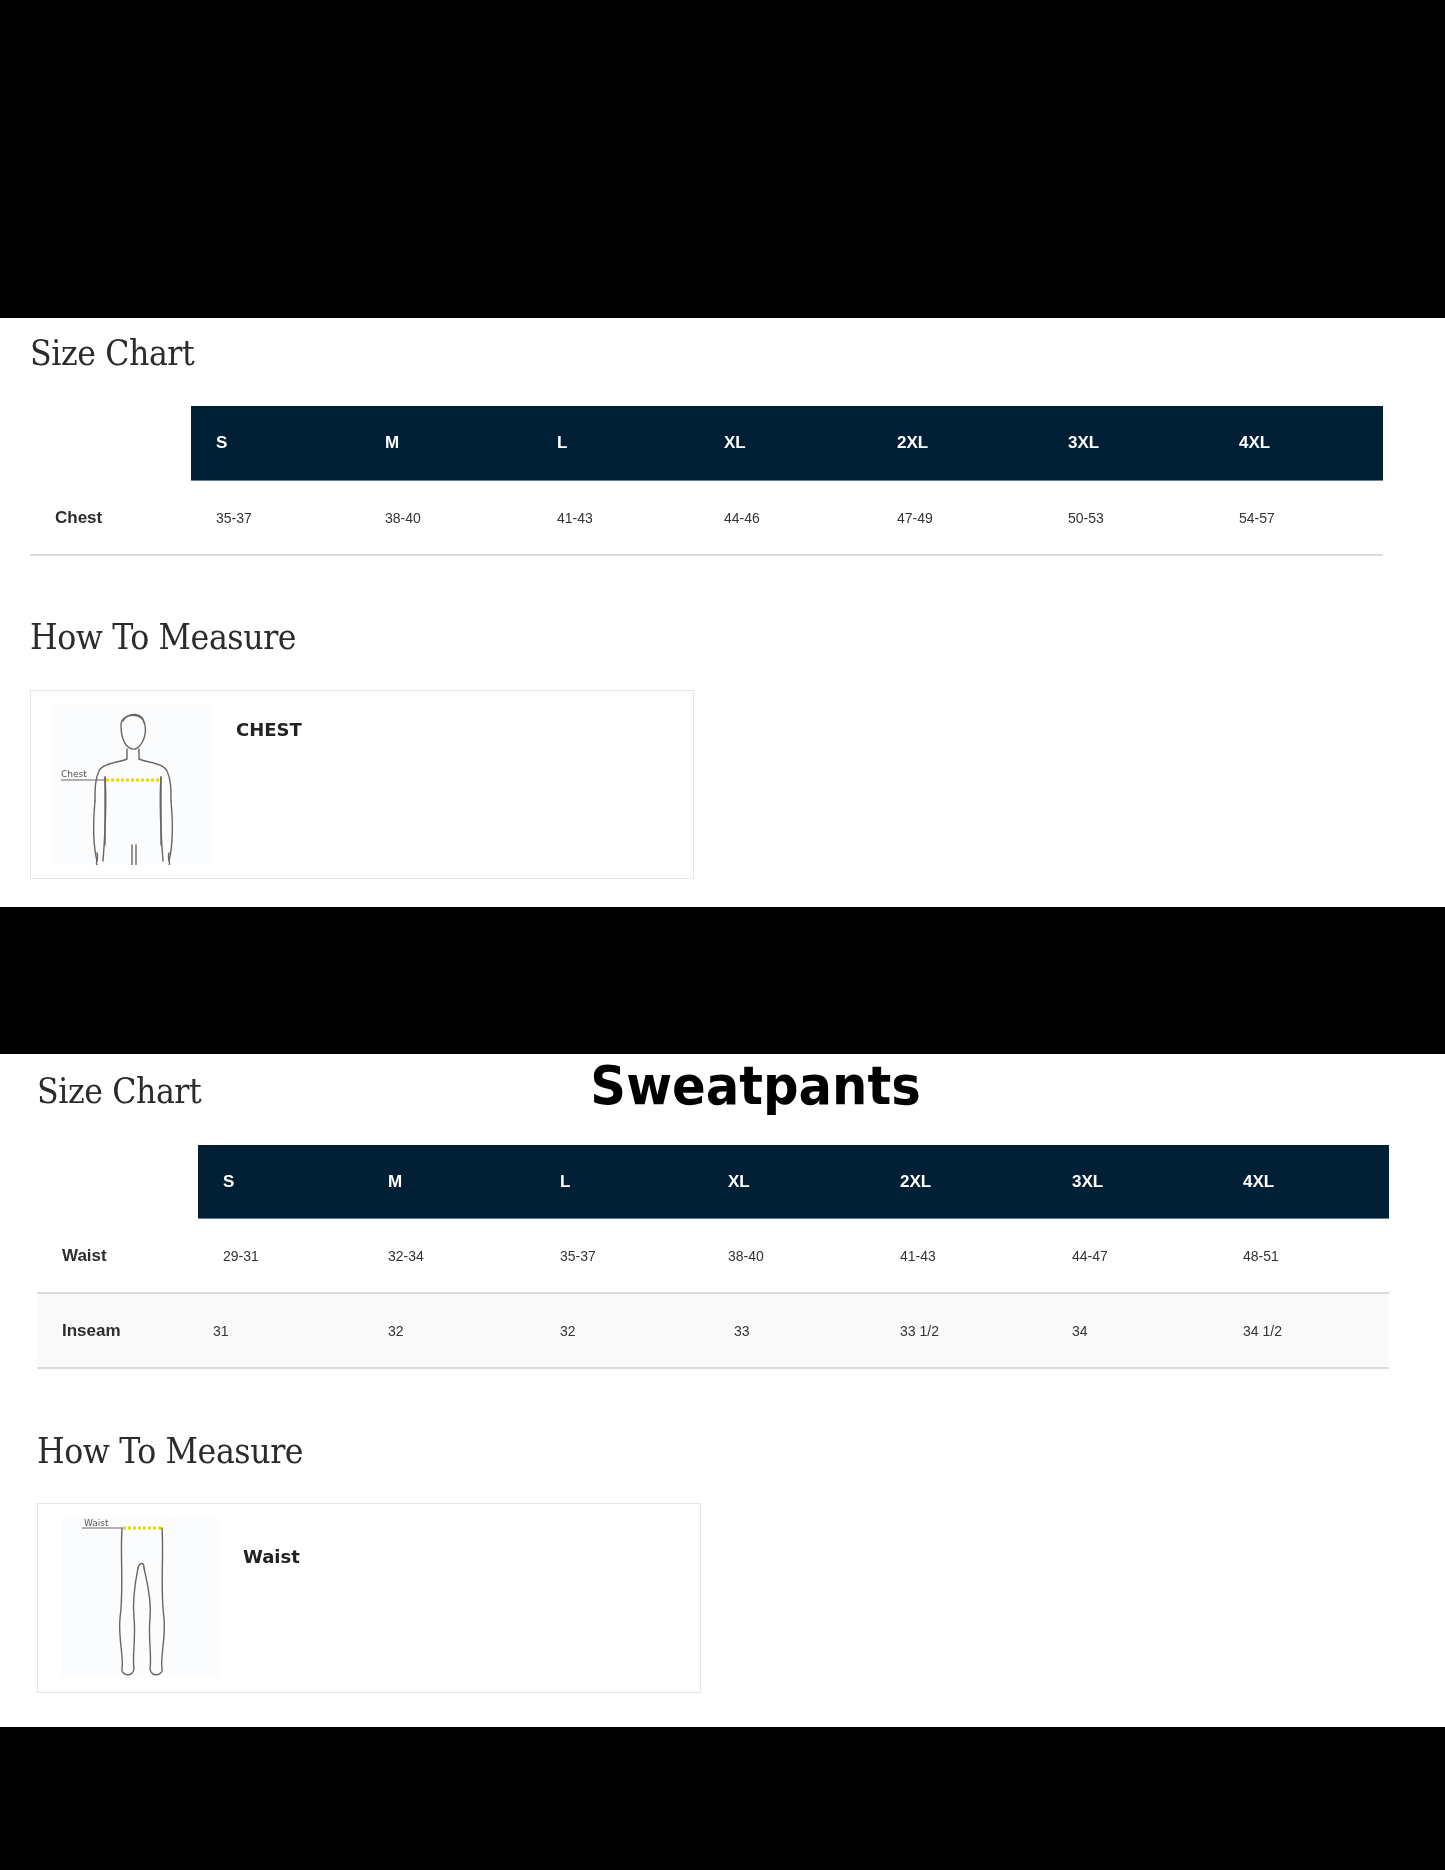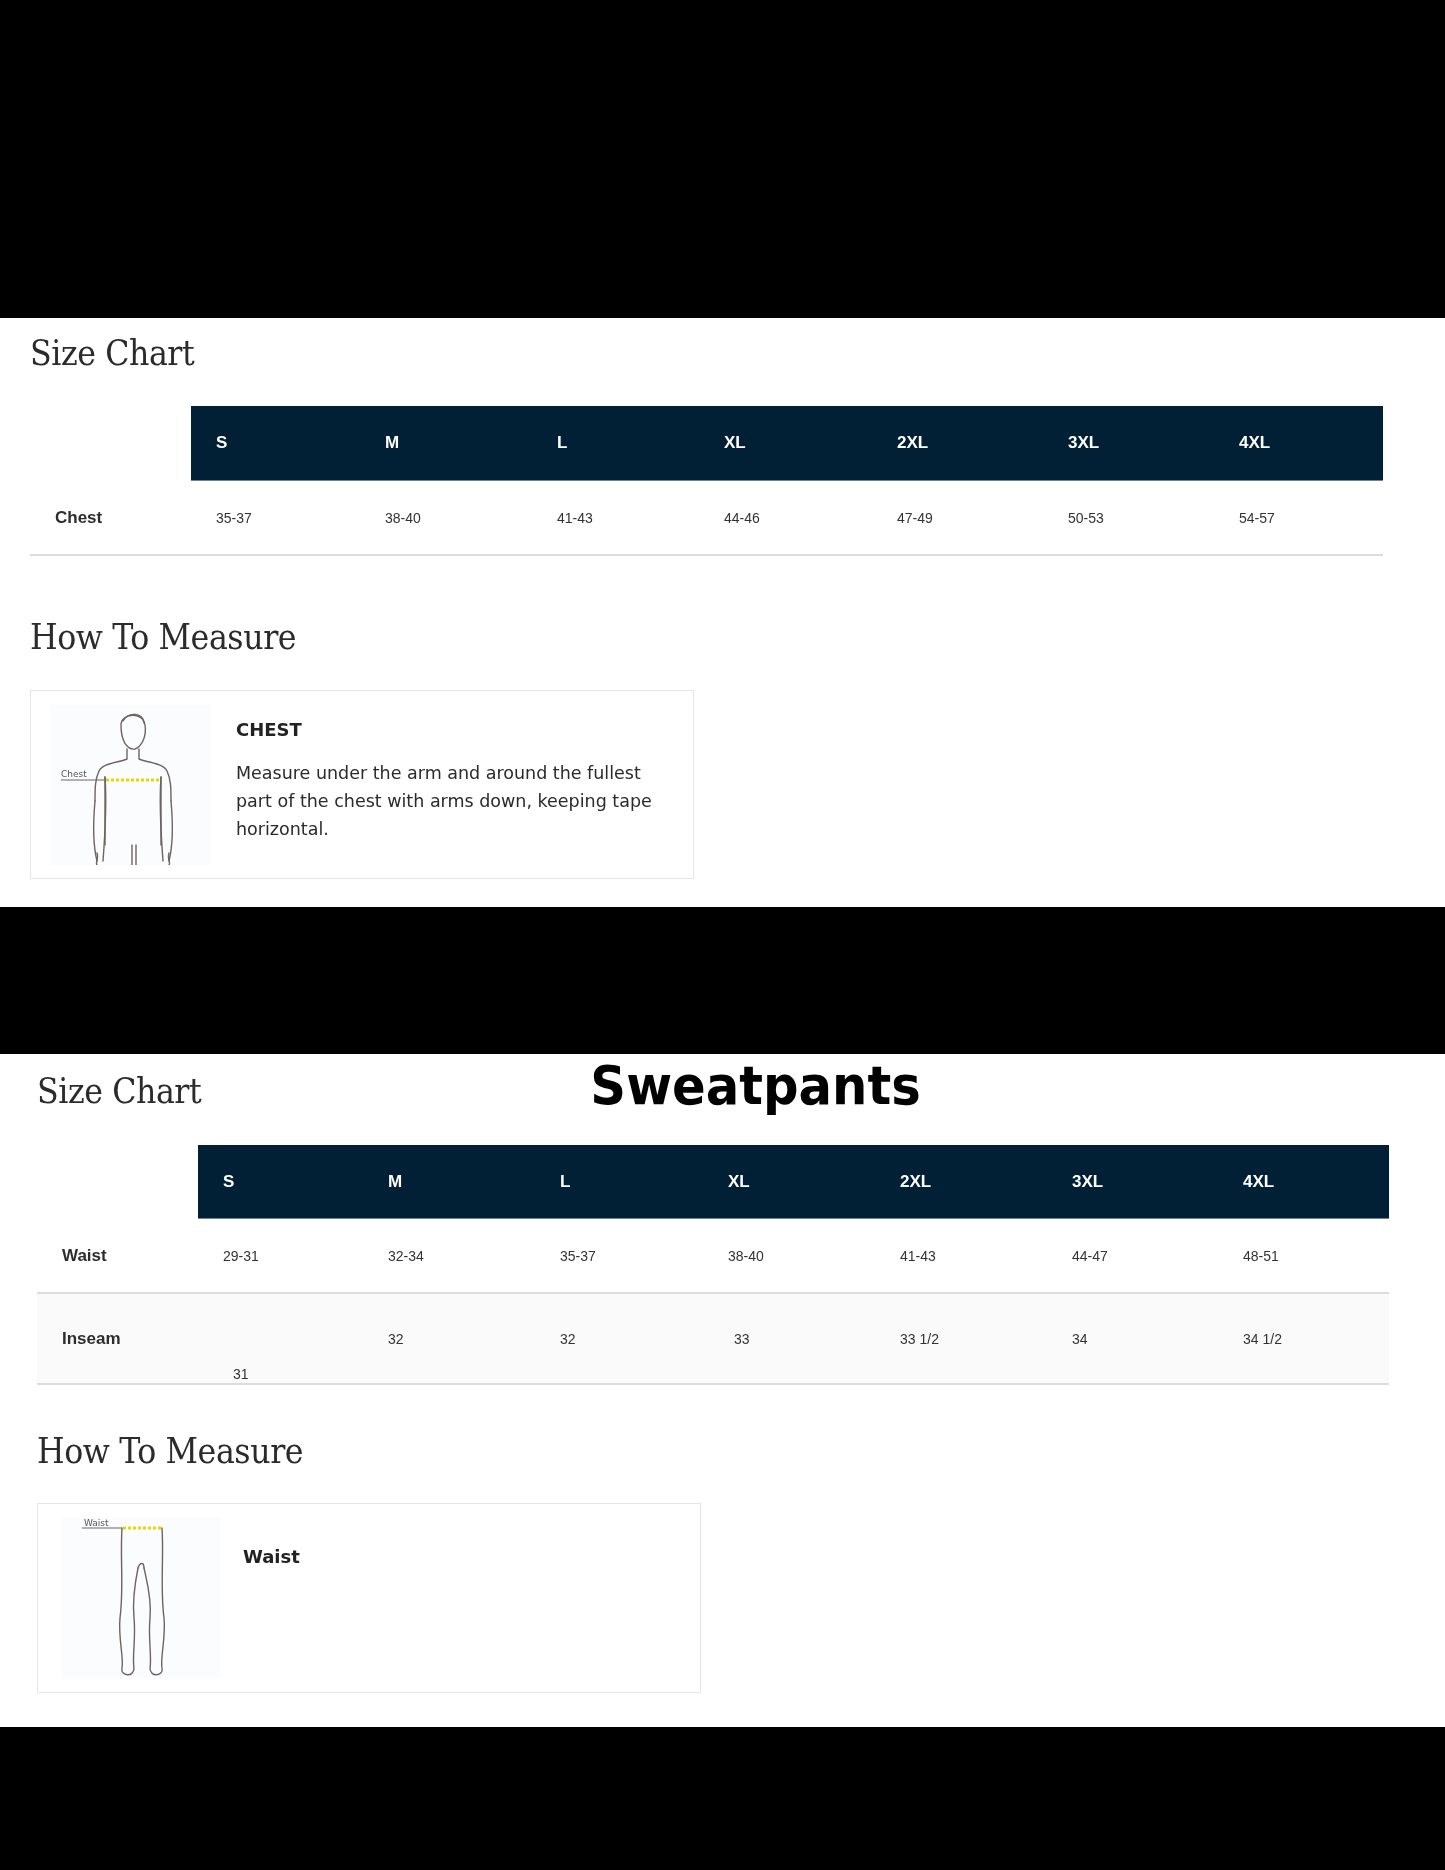--- a/index.html
+++ b/index.html
@@ -137,21 +137,20 @@
           <path d="M54 72 L54 140"></path>
           <path d="M110 72 L110 140"></path>
           <path d="M81 140 L81 160 M85 140 L85 160"></path>
         </g>
         <line x1="10" y1="75" x2="54" y2="75" stroke="#6e6460" stroke-width="1"></line>
         <text x="10" y="72" font-family="DejaVu Sans, sans-serif" font-size="9" fill="#555">Chest</text>
         <line x1="55" y1="75" x2="109" y2="75" stroke="#e8d800" stroke-width="3" stroke-dasharray="3 2"></line>
       </svg>
     </div>
     <div class="card-heading" style="left:205px;top:28px;">CHEST</div>
-    <div class="card-body" style="left:205px;top:68px;width:430px;">Measure under the arm and around the fullest part of the chest with arms down, keeping tape horizontal.</div>
   </div>
 </section>
 
 <div class="band-black" style="top:907px;height:147px;"></div>
 
 <section class="panel" style="top:1054px;height:673px;">
 
   <h2 class="serif-title" style="left:37px;top:16px;font-size:36px;">Size Chart</h2>
 
   <h1 class="product-title" style="left:576px;top:0px;">Sweatpants</h1>
@@ -171,23 +170,23 @@
       <div class="row-label" style="left:25px;">Waist</div>
       <div class="cell" style="left:186px;">29-31</div>
       <div class="cell" style="left:351px;text-align:right;">32-34</div>
       <div class="cell" style="left:523px;">35-37</div>
       <div class="cell" style="left:691px;">38-40</div>
       <div class="cell" style="left:863px;">41-43</div>
       <div class="cell" style="left:1035px;">44-47</div>
       <div class="cell" style="left:1206px;">48-51</div>
     </div>
 
-    <div class="row alt" style="left:37px;top:240px;width:1352px;height:91px;">
+    <div class="row alt" style="left:37px;top:240px;width:1352px;height:75px;">
       <div class="row-label" style="left:25px;">Inseam</div>
-      <div class="cell" style="left:196px;margin-top:35px;">31</div>
+      <div class="cell" style="left:176px;">31</div>
       <div class="cell" style="left:351px;">32</div>
       <div class="cell" style="left:523px;">32</div>
       <div class="cell" style="left:697px;">33</div>
       <div class="cell" style="left:863px;">33 1/2</div>
       <div class="cell" style="left:1035px;">34</div>
       <div class="cell" style="left:1206px;">34 1/2</div>
     </div>
   </div>
 
   <h2 class="serif-title" style="left:37px;top:376px;font-size:36px;">How To Measure</h2>

